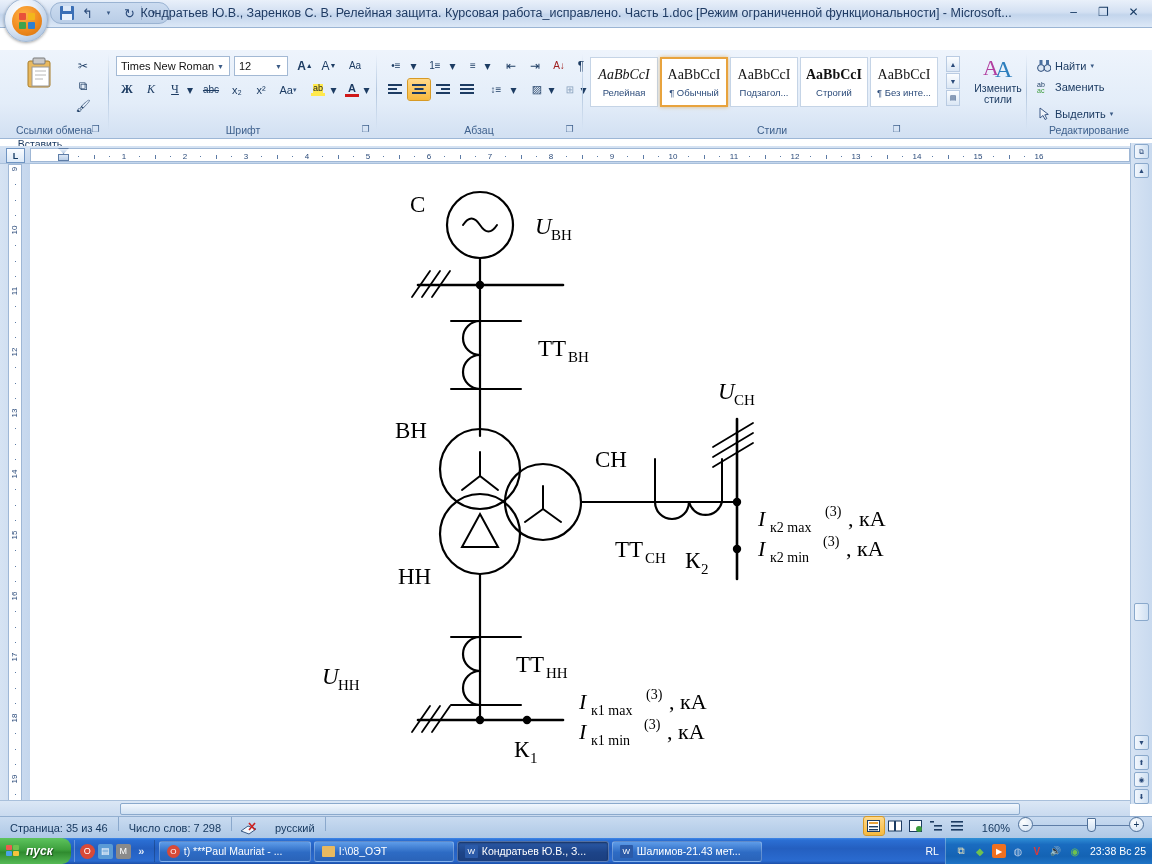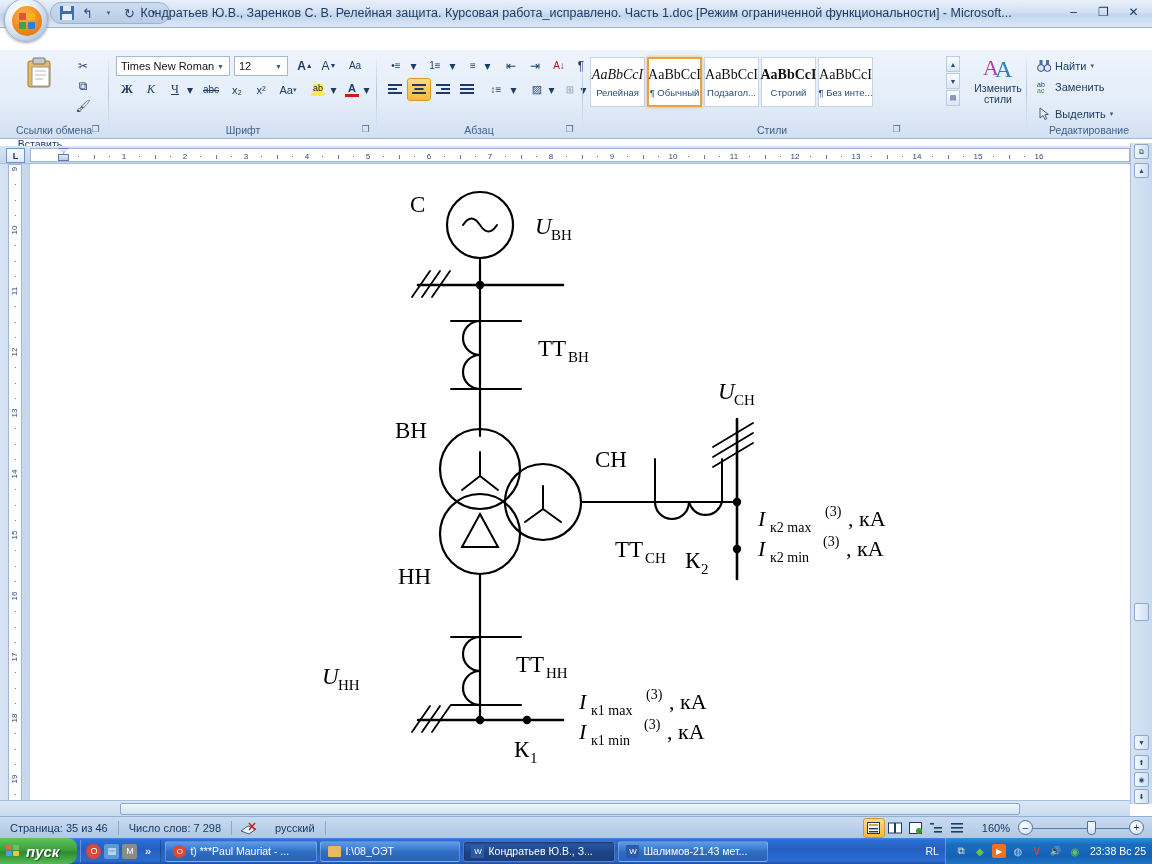--- a/index.html
+++ b/index.html
@@ -104,21 +104,21 @@
   .sm-btn{width:22px;height:21px;display:flex;align-items:center;justify-content:center;
           cursor:pointer;border-radius:2px;color:#1d3c63;font-size:12px;}
   .sm-btn.on{background:linear-gradient(to bottom,#ffd98a,#f7b93e);outline:1px solid #d79a25;}
 
   .combo{height:20px;border:1px solid #a3b9d4;background:#fff;display:flex;align-items:center;
          padding:0 2px 0 4px;font-size:11px;color:#111;cursor:text;}
   .combo .cv{flex:1;white-space:nowrap;overflow:hidden;}
   .combo .carr{width:13px;text-align:center;color:#3a5a85;font-size:7px;cursor:pointer;}
 
   
-  .style-item{width:55px;height:50px;border:1px solid #c5d4e6;background:#fff;
+  .style-item{width:68px;height:50px;border:1px solid #c5d4e6;background:#fff;
      display:flex;flex-direction:column;align-items:center;justify-content:center;cursor:pointer;}
   .style-item.sel{border:2px solid #e8a33d;box-shadow:0 0 0 1px #fff inset, 0 0 4px rgba(220,150,40,.6);}
   .style-prev{font-family:"Liberation Serif",serif;font-size:14px;color:#111;line-height:17px;}
   .style-name{font-size:9.5px;color:#2b4b7a;margin-top:4px;white-space:nowrap;overflow:hidden;max-width:66px;text-align:center;}
   .gal-nav{width:14px;border:1px solid #b9cbe2;background:linear-gradient(to bottom,#fbfdff,#dbe7f5);
      font-size:7px;color:#2b4b7a;display:flex;align-items:center;justify-content:center;cursor:pointer;height:16px;}
 
   .edit-row{display:flex;align-items:center;gap:4px;height:21px;cursor:pointer;
      padding:0 4px;border-radius:2px;font-size:11px;color:#1d3c63;}
 
@@ -151,41 +151,41 @@
      background:linear-gradient(to right,#f2f7fd,#cfe0f2);border:1px solid #8aa9cc;border-radius:2px;
      display:flex;align-items:center;justify-content:center;font-size:7px;color:#2b4b7a;cursor:pointer;}
   .hscroll{position:absolute;left:0;bottom:26px;width:1130px;height:16px;
      background:linear-gradient(to bottom,#dbe7f5,#c9daef);border-top:1px solid #a9c0db;}
   .hs-thumb{position:absolute;top:2px;height:12px;background:linear-gradient(to bottom,#f2f7fd,#cfe0f2);
      border:1px solid #8aa9cc;border-radius:2px;cursor:pointer;}
 
   
   .statusbar{position:absolute;left:0;bottom:26px;width:1152px;height:22px;
      background:linear-gradient(to bottom,#c9dbf0,#aec8e6);border-top:1px solid #93afd0;
-     display:flex;align-items:center;font-size:11px;color:#13355c;}
+     display:flex;align-items:flex-start;font-size:11px;color:#13355c;}
   .sb-item{padding:0 10px;height:22px;line-height:22px;cursor:pointer;white-space:nowrap;}
   .sb-sep{width:1px;height:14px;background:#8aa8cc;}
   .view-btn{width:20px;height:18px;display:flex;align-items:center;justify-content:center;
      cursor:pointer;border-radius:2px;}
   .view-btn.on{background:linear-gradient(to bottom,#ffd98a,#f7b93e);outline:1px solid #d79a25;}
   .zoom-slider{position:relative;width:96px;height:16px;}
   .zs-line{position:absolute;left:0;top:8px;width:96px;height:1px;background:#5e7da7;}
   .zs-knob{position:absolute;top:1px;width:9px;height:14px;background:linear-gradient(to bottom,#f7fbff,#cfe0f2);
      border:1px solid #4f7099;border-radius:1px 1px 4px 4px;cursor:pointer;}
   .zs-btn{width:15px;height:15px;border-radius:50%;border:1px solid #4f7099;
      background:radial-gradient(circle at 35% 30%,#fdfefe,#cfe0f2);font-size:10px;
      display:flex;align-items:center;justify-content:center;color:#13355c;cursor:pointer;line-height:1;}
 
   
   .taskbar{position:absolute;left:0;bottom:0;width:1152px;height:26px;
      background:linear-gradient(to bottom,#3f87e8 0%,#2b6fd4 8%,#245fc0 40%,#2a6bd0 88%,#1c4fa8 100%);
      display:flex;align-items:center;}
   .start{height:26px;padding:0 18px 0 6px;display:flex;align-items:center;gap:5px;cursor:pointer;
      background:linear-gradient(to bottom,#5ec45e 0%,#3da03d 45%,#2f8b2f 55%,#55ba55 100%);
-     border-radius:0 9px 9px 0;color:#fff;font-weight:bold;font-style:italic;font-size:15px;
+     border-radius:0 9px 9px 0;color:#fff;font-weight:bold;font-style:italic;font-size:12px;
      text-shadow:1px 1px 1px rgba(0,0,0,.5);}
   .flag{width:15px;height:13px;position:relative;}
   .flag i{position:absolute;width:6px;height:5px;border-radius:1px;}
   .flag i:nth-child(1){left:0;top:0;background:#f05a4f;}
   .flag i:nth-child(2){left:7px;top:0;background:#6ec24f;}
   .flag i:nth-child(3){left:0;top:6px;background:#4aa3e8;}
   .flag i:nth-child(4){left:7px;top:6px;background:#f5c33c;}
   .qlaunch{display:flex;align-items:center;gap:3px;padding:0 5px;height:22px;
      border-left:1px solid rgba(255,255,255,.28);border-right:1px solid rgba(0,0,0,.22);margin-left:3px;}
   .ql-ic{width:15px;height:15px;border-radius:2px;display:flex;align-items:center;justify-content:center;

